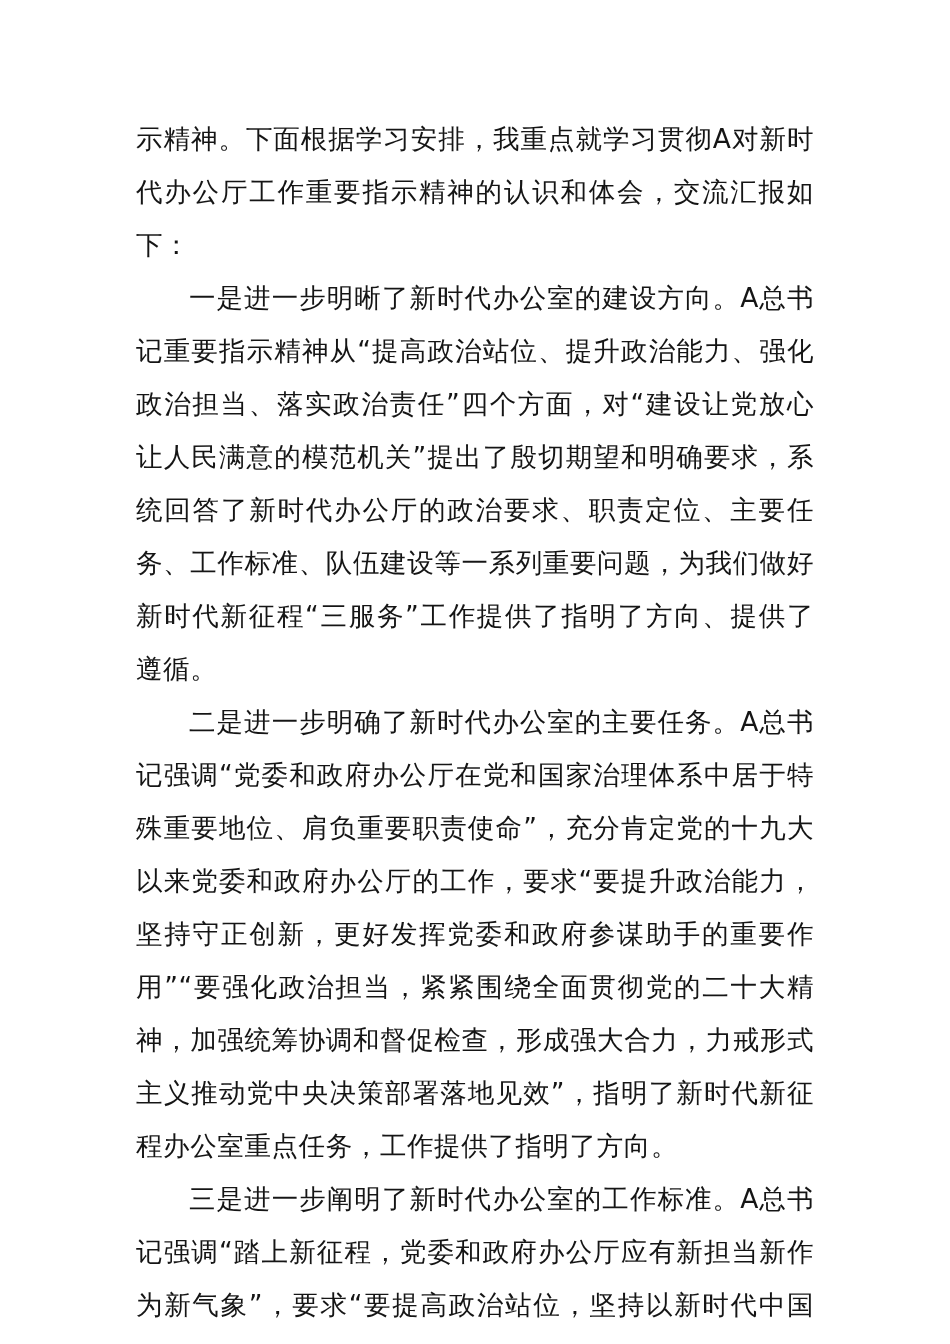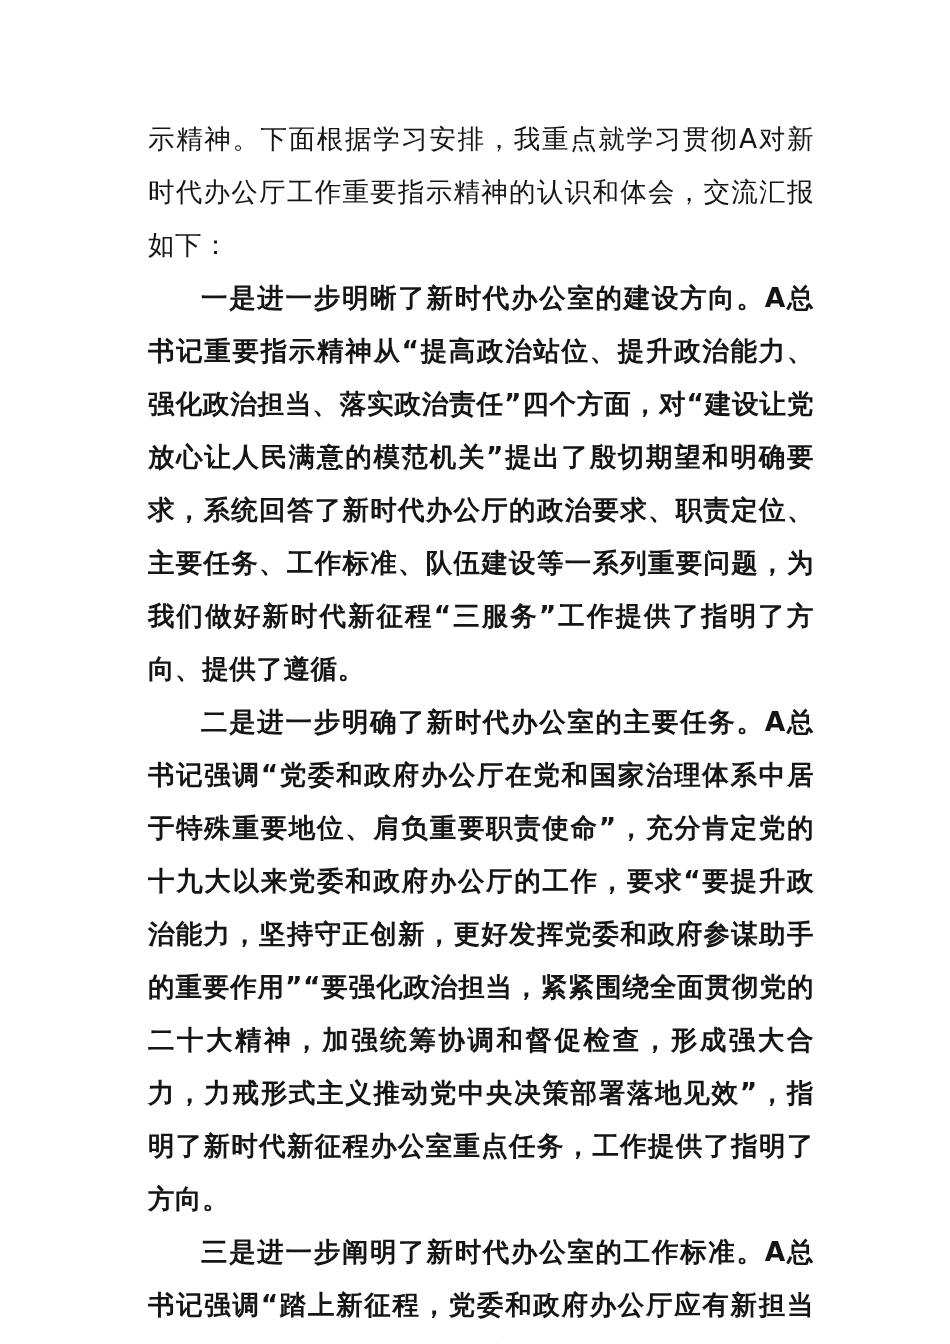--- a/index.html
+++ b/index.html
@@ -24,27 +24,26 @@
   }
   .doc-body {
     font-size: 26.5px;
     line-height: 53px;
     letter-spacing: 0.6px;
     text-align: justify;
     text-justify: inter-ideograph;
     color: #151515;
   }
   .para {
-    margin: 0 0 0 12px;
+    margin: 0 0 0 0;
     text-indent: 0;
     white-space: normal;
   }
   .para.indent {
     text-indent: 2em;
-    font-weight: bold;
   }
 </style>
 </head>
 <body>
 
 <div class="page">
   <div class="doc-body">
     <p class="para">示精神。下面根据学习安排，我重点就学习贯彻A对新时代办公厅工作重要指示精神的认识和体会，交流汇报如下：</p>
     <p class="para indent">一是进一步明晰了新时代办公室的建设方向。A总书记重要指示精神从“提高政治站位、提升政治能力、强化政治担当、落实政治责任”四个方面，对“建设让党放心让人民满意的模范机关”提出了殷切期望和明确要求，系统回答了新时代办公厅的政治要求、职责定位、主要任务、工作标准、队伍建设等一系列重要问题，为我们做好新时代新征程“三服务”工作提供了指明了方向、提供了遵循。</p>
     <p class="para indent">二是进一步明确了新时代办公室的主要任务。A总书记强调“党委和政府办公厅在党和国家治理体系中居于特殊重要地位、肩负重要职责使命”，充分肯定党的十九大以来党委和政府办公厅的工作，要求“要提升政治能力，坚持守正创新，更好发挥党委和政府参谋助手的重要作用”“要强化政治担当，紧紧围绕全面贯彻党的二十大精神，加强统筹协调和督促检查，形成强大合力，力戒形式主义推动党中央决策部署落地见效”，指明了新时代新征程办公室重点任务，工作提供了指明了方向。</p>

